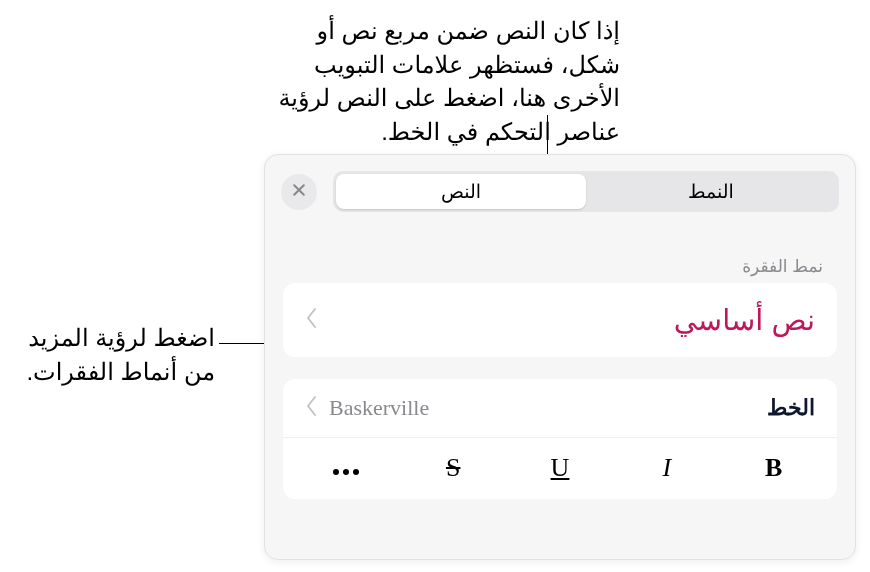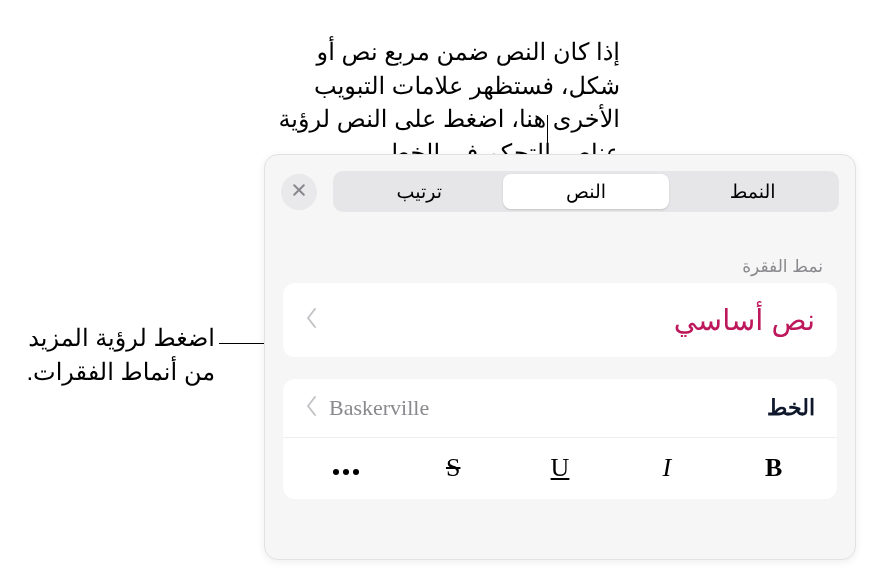--- a/index.html
+++ b/index.html
@@ -19,21 +19,20 @@
     line-height: 1.4;
     color: #000;
     text-align: right;
   }
 
   
   #callout-top {
     right: 250px;
     top: 14px;
     width: 360px;
-    margin-top: 21px;
   }
   
   #callout-top-line {
     position: absolute;
     left: 547px;
     top: 115px;
     width: 0;
     height: 45px;
     border-left: 1.5px solid #000;
   }
@@ -213,21 +212,20 @@
 <div id="callout-left" class="callout">اضغط لرؤية المزيد من أنماط الفقرات.</div>
 <div id="callout-left-line"></div>
 
 <div class="panel">
 
   <div class="panel-header">
 
     <div class="tabs">
       <div class="tab">النمط</div>
       <div class="tab active">النص</div>
-      <div class="tab">ترتيب</div>
     </div>
 
     <div class="close-btn">
       <span>
         <svg viewBox="0 0 20 20">
             <path d="M4 4 L16 16 M16 4 L4 16" fill="none" stroke-linecap="round"></path>
           </svg>
       </span>
     </div>
   </div>

